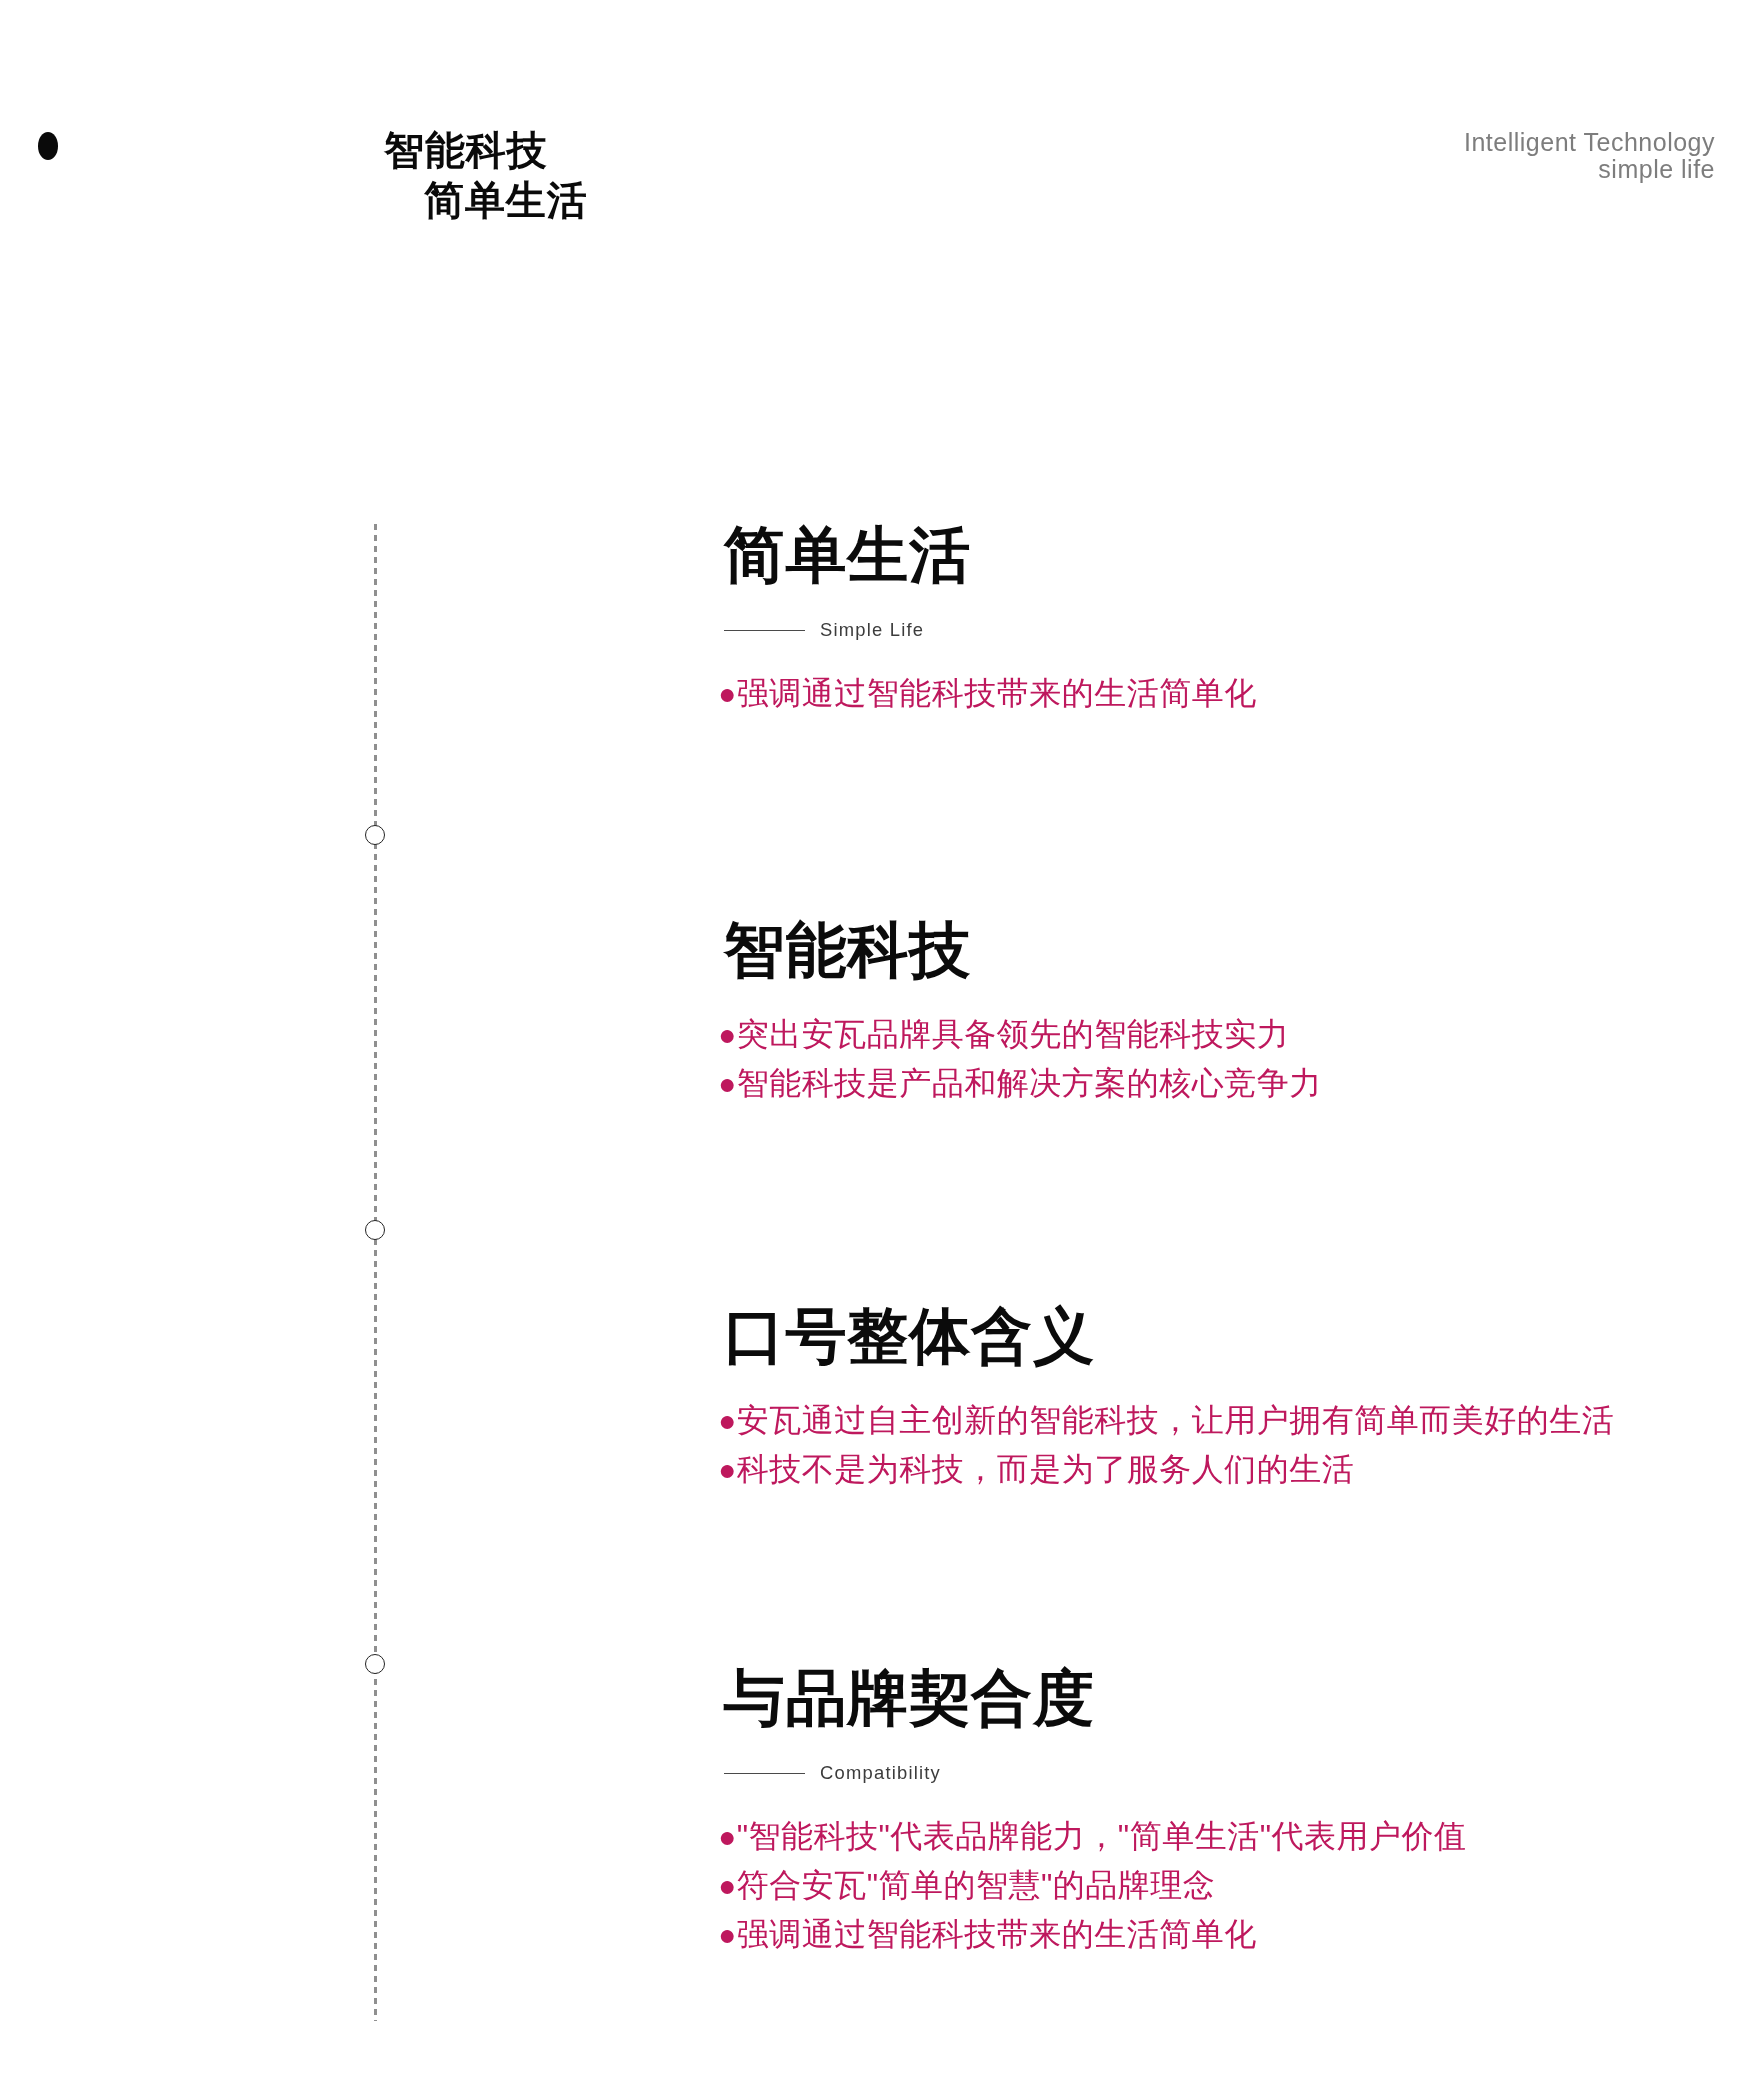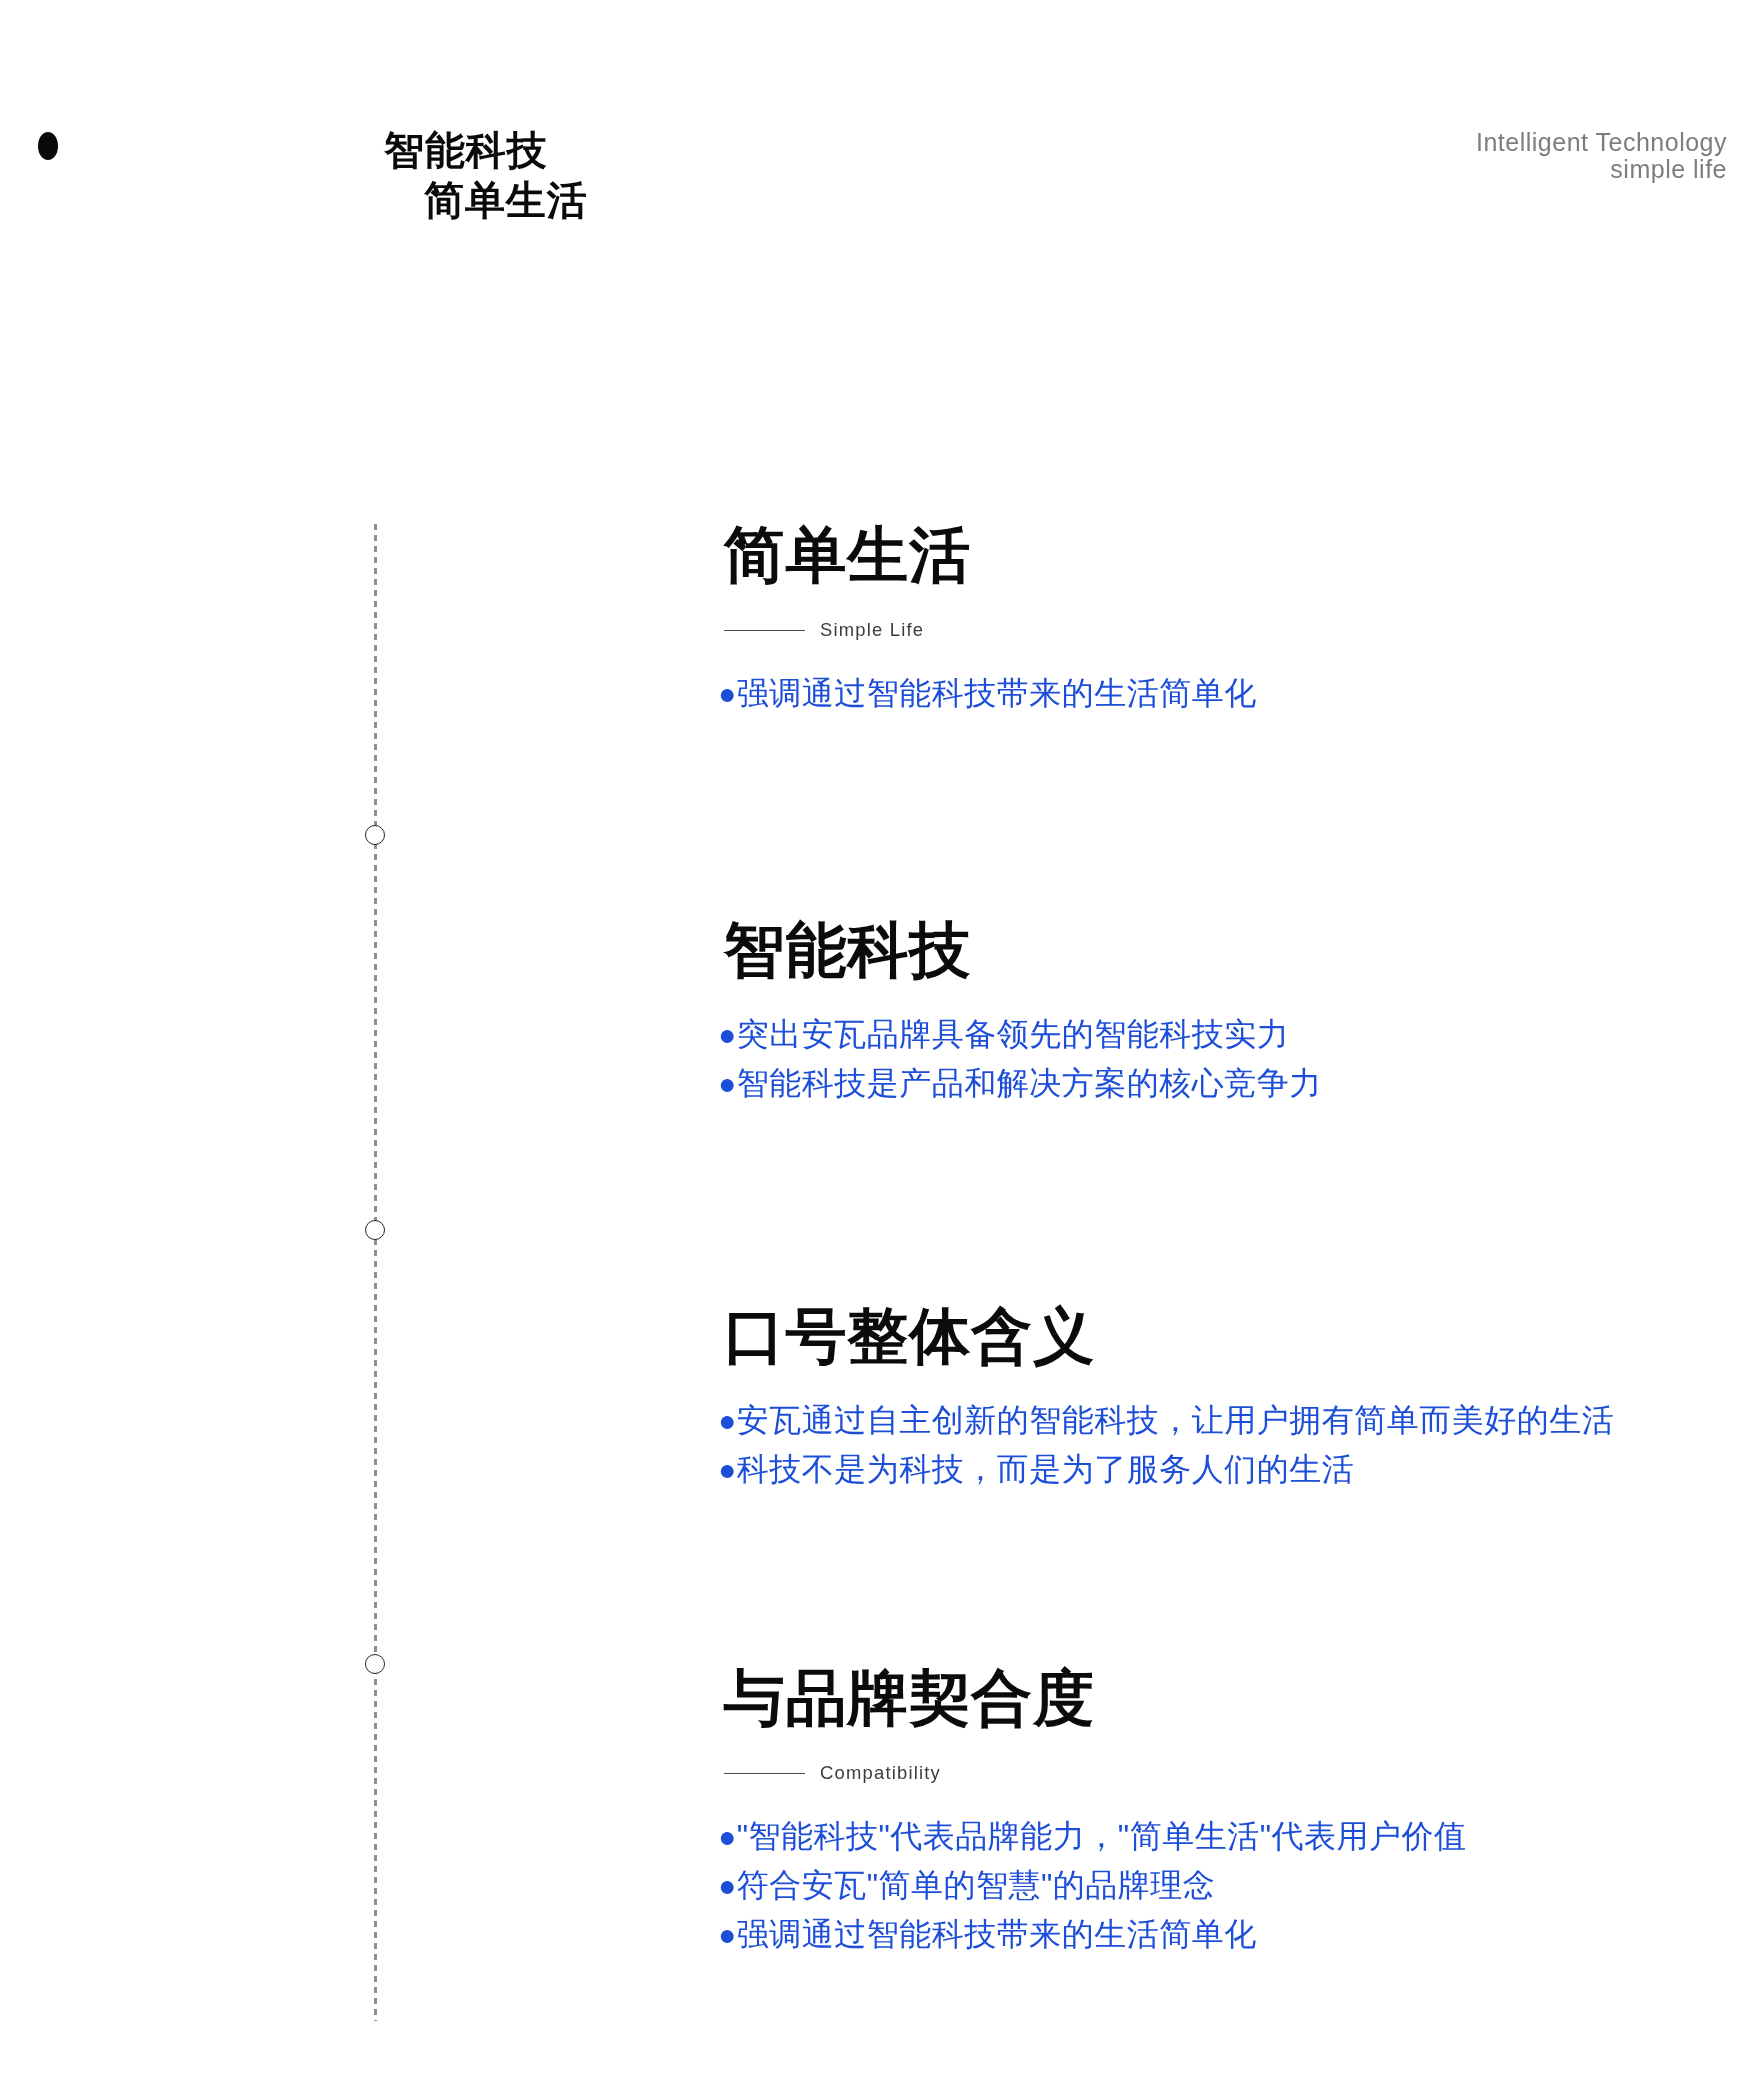--- a/index.html
+++ b/index.html
@@ -13,21 +13,21 @@
     position:absolute;left:38px;top:132px;width:20px;height:27.5px;
     background:#0a0a0a;border-radius:50%;
   }
   .brand-cn{
     position:absolute;left:384px;top:125px;
     font-size:40px;line-height:50px;font-weight:700;color:#0a0a0a;
     letter-spacing:0.9px;white-space:nowrap;
   }
   .brand-cn .line2{padding-left:40px;}
   .brand-en{
-    position:absolute;right:36px;top:129px;text-align:right;
+    position:absolute;right:48px;top:129px;text-align:right;
     font-size:25px;line-height:27px;font-weight:500;color:#7d7d7d;
     letter-spacing:0.5px;white-space:nowrap;
   }
   
   .timeline-line{
     position:absolute;left:374px;top:524px;width:2.8px;height:1497px;
     background:repeating-linear-gradient(to bottom,#8f8f8f 0 6.4px,transparent 6.4px 11px);
   }
   .timeline-node{
     position:absolute;left:365px;width:20px;height:20px;border-radius:50%;
@@ -50,21 +50,21 @@
     display:flex;align-items:center;gap:15.6px;
     margin:32px 0 0 5.5px;height:22px;
   }
   .caption-rule{width:81px;border-top:1.8px solid #4a4a4a;}
   .caption-text{
     font-size:18.4px;font-weight:500;letter-spacing:1.2px;color:#3c3c3c;
     white-space:nowrap;
   }
   .bullets{margin-top:27.5px;}
   .bullet-line{
-    font-size:32px;line-height:49px;color:#1d4ed8;white-space:nowrap;
+    font-size:32px;line-height:49px;color:#be185d;white-space:nowrap;
     letter-spacing:0.5px;
   }
   .bullet-marker{font-size:30px;}
 </style>
 </head>
 <body>
 
 <div class="brand-dot"></div>
 
 <div class="brand-cn">

